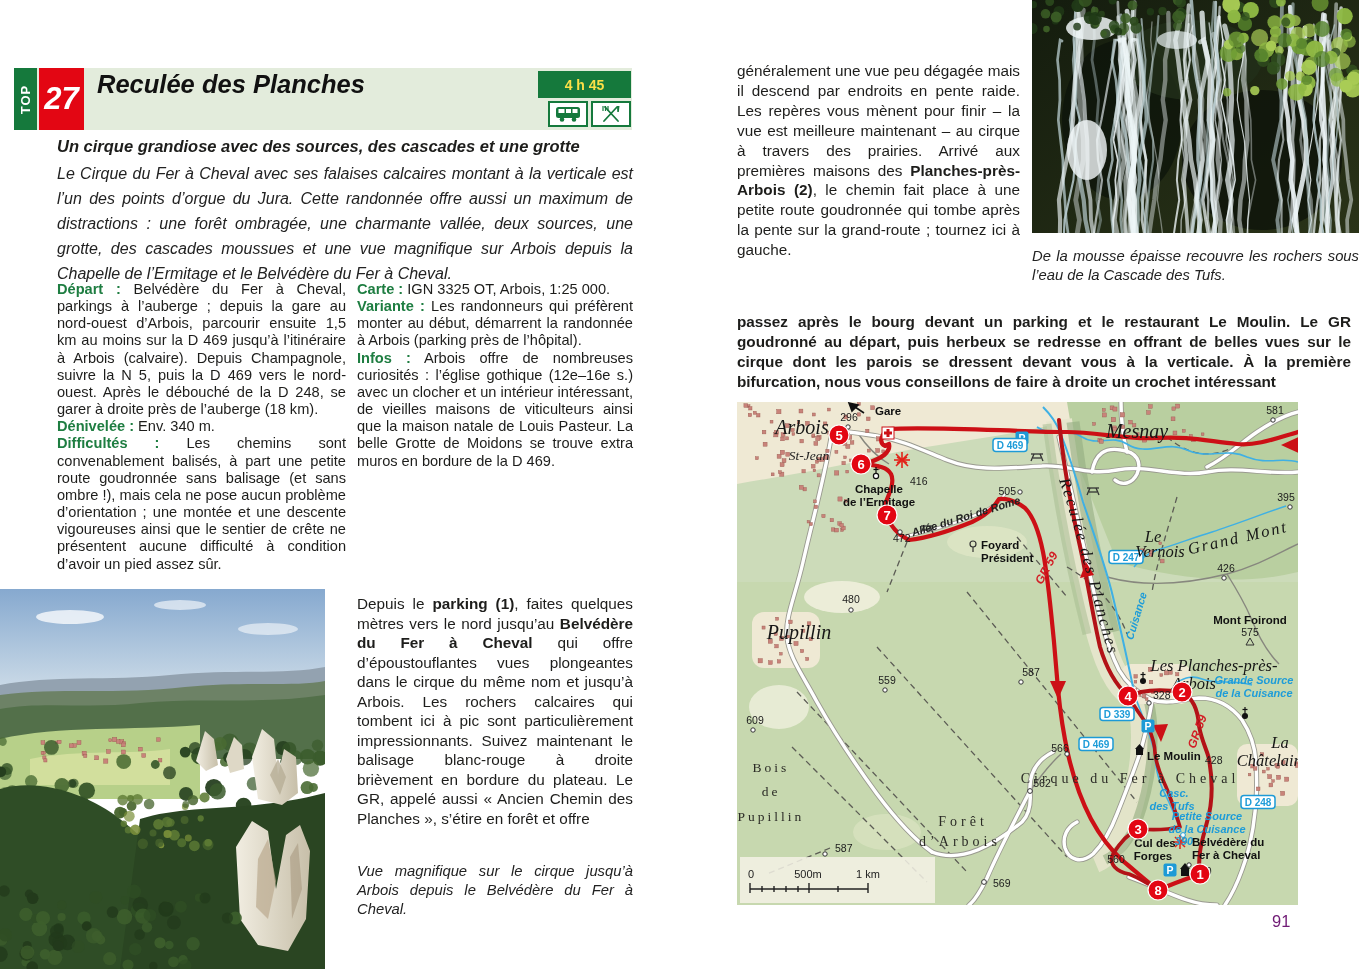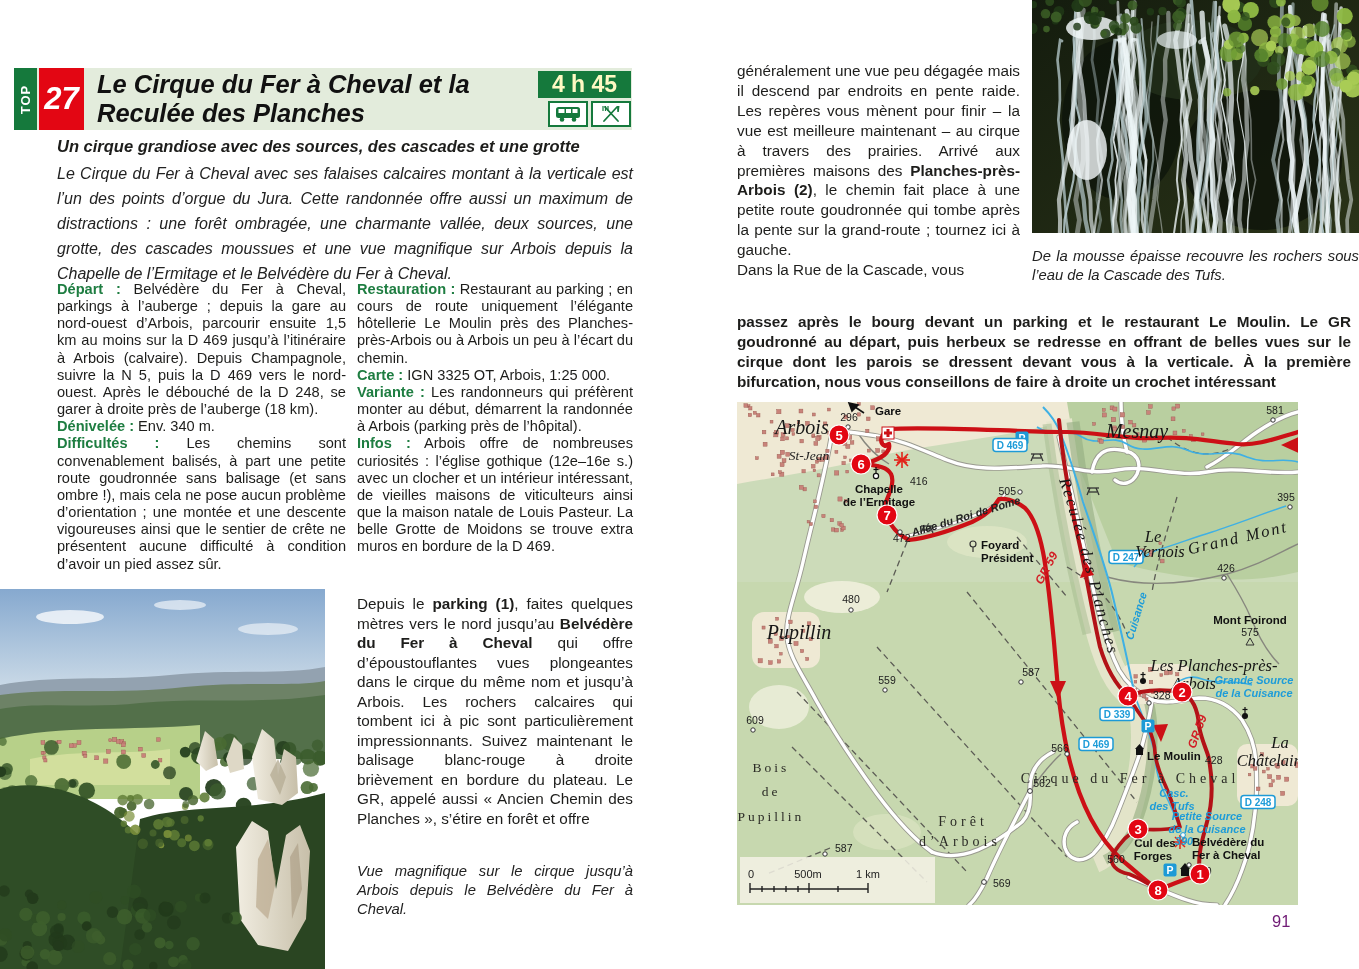--- a/index.html
+++ b/index.html
@@ -4,21 +4,21 @@
 <style>
   html,body{margin:0;padding:0;background:#ffffff;}
   body{width:1359px;height:969px;position:relative;font-family:"Liberation Sans",sans-serif;color:#1d1d1b;overflow:hidden;}
   .abs{position:absolute;}
   
   #band{left:14px;top:68px;width:618px;height:62px;background:#e3ecdc;}
   #top-badge{left:14px;top:68px;width:23px;height:62px;background:#15793c;display:flex;align-items:center;justify-content:center;}
   #top-badge span{transform:rotate(-90deg);color:#fff;font-weight:bold;font-size:13px;letter-spacing:1px;}
   #num-badge{left:39px;top:68px;width:45px;height:62px;background:#e30613;color:#fff;font-weight:bold;font-size:31px;display:flex;align-items:center;justify-content:center;font-style:italic;}
   #title{left:97px;top:70px;width:430px;font-size:25.5px;line-height:29px;font-weight:bold;font-style:italic;color:#111;}
-  #duration{left:538px;top:71px;width:93px;height:27px;background:#15793c;color:#fef9c3;font-weight:bold;font-size:23px;display:flex;align-items:center;justify-content:center;}
+  #duration{left:538px;top:71px;width:93px;height:27px;background:#15793c;color:#fde047;font-weight:bold;font-size:14px;display:flex;align-items:center;justify-content:center;}
   #hdr-icons{left:546px;top:101px;width:85px;height:27px;display:flex;gap:3px;justify-content:flex-end;}
   .icon-box{width:40px;height:26px;background:#fff;border:2px solid #15793c;box-sizing:border-box;display:flex;align-items:center;justify-content:center;}
   
   #intro-h{left:57px;top:137px;width:576px;font-size:16.5px;font-weight:bold;font-style:italic;}
   #intro-p{left:57px;top:161px;width:576px;font-size:16px;font-style:italic;line-height:25px;text-align:justify;color:#222;}
   
   .infocol{font-size:14.6px;line-height:17.15px;text-align:justify;}
   #col-left{left:57px;top:281px;width:289px;}
   #col-mid-info{left:357px;top:281px;width:276px;}
   .infocol p{margin:0;}
@@ -55,21 +55,20 @@
 <body>
 
 <div class="abs" id="band"></div>
 <div class="abs" id="top-badge">
     <span>TOP</span>
   </div>
 <div class="abs" id="num-badge">
     <span>27</span>
   </div>
 <div class="abs" id="title">
-  <div>Le Cirque du Fer à Cheval et la</div>
   <div>Reculée des Planches</div>
 </div>
 <div class="abs" id="duration">4 h 45</div>
 <div class="abs" id="hdr-icons">
   <span class="icon-box">
     <svg width="26" height="18" viewBox="0 0 26 18">
         <rect x="1" y="2" width="24" height="11" rx="2.5" fill="#15793c"></rect>
         <rect x="3.5" y="4" width="6" height="4" fill="#fff"></rect>
         <rect x="11" y="4" width="5" height="4" fill="#fff"></rect>
         <rect x="17.5" y="4" width="5" height="4" fill="#fff"></rect>
@@ -95,21 +94,20 @@
 
 <div class="abs" id="intro-h">Un cirque grandiose avec des sources, des cascades et une grotte</div>
 <div class="abs" id="intro-p">Le Cirque du Fer à Cheval avec ses falaises calcaires montant à la verticale est l’un des points d’orgue du Jura. Cette randonnée offre aussi un maximum de distractions : une forêt ombragée, une charmante vallée, deux sources, une grotte, des cascades moussues et une vue magnifique sur Arbois depuis la Chapelle de l’Ermitage et le Belvédère du Fer à Cheval.</div>
 
 <div class="abs infocol" id="col-left">
   <p><span class="lbl">Départ :</span><span> Belvédère du Fer à Cheval, parkings à l’auberge ; depuis la gare au nord-ouest d’Arbois, parcourir ensuite 1,5 km au moins sur la D 469 jusqu’à l’itinéraire à Arbois (calvaire). Depuis Champagnole, suivre la N 5, puis la D 469 vers le nord-ouest. Après le débouché de la D 248, se garer à droite près de l’auberge (18 km).</span></p>
   <p><span class="lbl">Dénivelée :</span><span> Env. 340 m.</span></p>
   <p><span class="lbl">Difficultés :</span><span> Les chemins sont convenablement balisés, à part une petite route goudronnée sans balisage (et sans ombre !), mais cela ne pose aucun problème d’orientation ; une montée et une descente vigoureuses ainsi que le sentier de crête ne présentent aucune difficulté à condition d’avoir un pied assez sûr.</span></p>
 </div>
 <div class="abs infocol" id="col-mid-info">
-  <p><span class="lbl">Restauration :</span><span> Restaurant au parking ; en cours de route uniquement l’élégante hôtellerie Le Moulin près des Planches-près-Arbois ou à Arbois un peu à l’écart du chemin.</span></p>
   <p><span class="lbl">Carte :</span><span> IGN 3325 OT, Arbois, 1:25 000.</span></p>
   <p><span class="lbl">Variante :</span><span> Les randonneurs qui préfèrent monter au début, démarrent la randonnée à Arbois (parking près de l’hôpital).</span></p>
   <p><span class="lbl">Infos :</span><span> Arbois offre de nombreuses curiosités : l’église gothique (12e–16e s.) avec un clocher et un intérieur intéressant, de vieilles maisons de viticulteurs ainsi que la maison natale de Louis Pasteur. La belle Grotte de Moidons se trouve extra muros en bordure de la D 469.</span></p>
 </div>
 
 <div class="abs" id="photo-left">
 <svg width="325" height="380" viewBox="0 0 325 380">
   <defs>
     <linearGradient id="sky" x1="0" y1="0" x2="0" y2="1">
           <stop offset="0" stop-color="#86a9cf"></stop>
@@ -417,21 +415,20 @@
 </svg>
 </div>
 
 <div class="abs" id="col-mid-2">
   <span>Depuis le </span><b>parking (1)</b><span>, faites quelques mètres vers le nord jusqu’au </span><b>Belvédère du Fer à Cheval</b><span> qui offre d’époustouflantes vues plongeantes dans le cirque du même nom et jusqu’à Arbois. Les rochers calcaires qui tombent ici à pic sont particulièrement impressionnants. Suivez maintenant le balisage blanc-rouge à droite brièvement en bordure du plateau. Le GR, appelé aussi « Ancien Chemin des Planches », s’étire en forêt et offre</span>
 </div>
 <div class="abs" id="caption-mid">Vue magnifique sur le cirque jusqu’à Arbois depuis le Belvédère du Fer à Cheval.</div>
 
 <div class="abs" id="col-right">
   <p><span>généralement une vue peu dégagée mais il descend par endroits en pente raide. Les repères vous mènent pour finir – la vue est meilleure maintenant – au cirque à travers des prairies. Arrivé aux premières maisons des </span><b>Planches-près-Arbois (2)</b><span>, le chemin fait place à une petite route goudronnée qui tombe après la pente sur la grand-route ; tournez ici à gauche.</span></p>
-  <p>Dans la Rue de la Cascade, vous</p>
 </div>
 <div class="abs" id="para-wide">passez après le bourg devant un parking et le restaurant Le Moulin. Le GR goudronné au départ, puis herbeux se redresse en offrant de belles vues sur le cirque dont les parois se dressent devant vous à la verticale. À la première bifurcation, nous vous conseillons de faire à droite un crochet intéressant</div>
 
 <div class="abs" id="photo-right">
 <svg width="327" height="233" viewBox="0 0 327 233">
   <defs>
         <linearGradient id="wbg" x1="0" y1="0" x2="1" y2="1">
           <stop offset="0" stop-color="#141c0e"></stop>
           <stop offset="1" stop-color="#2a3318"></stop>
         </linearGradient>

